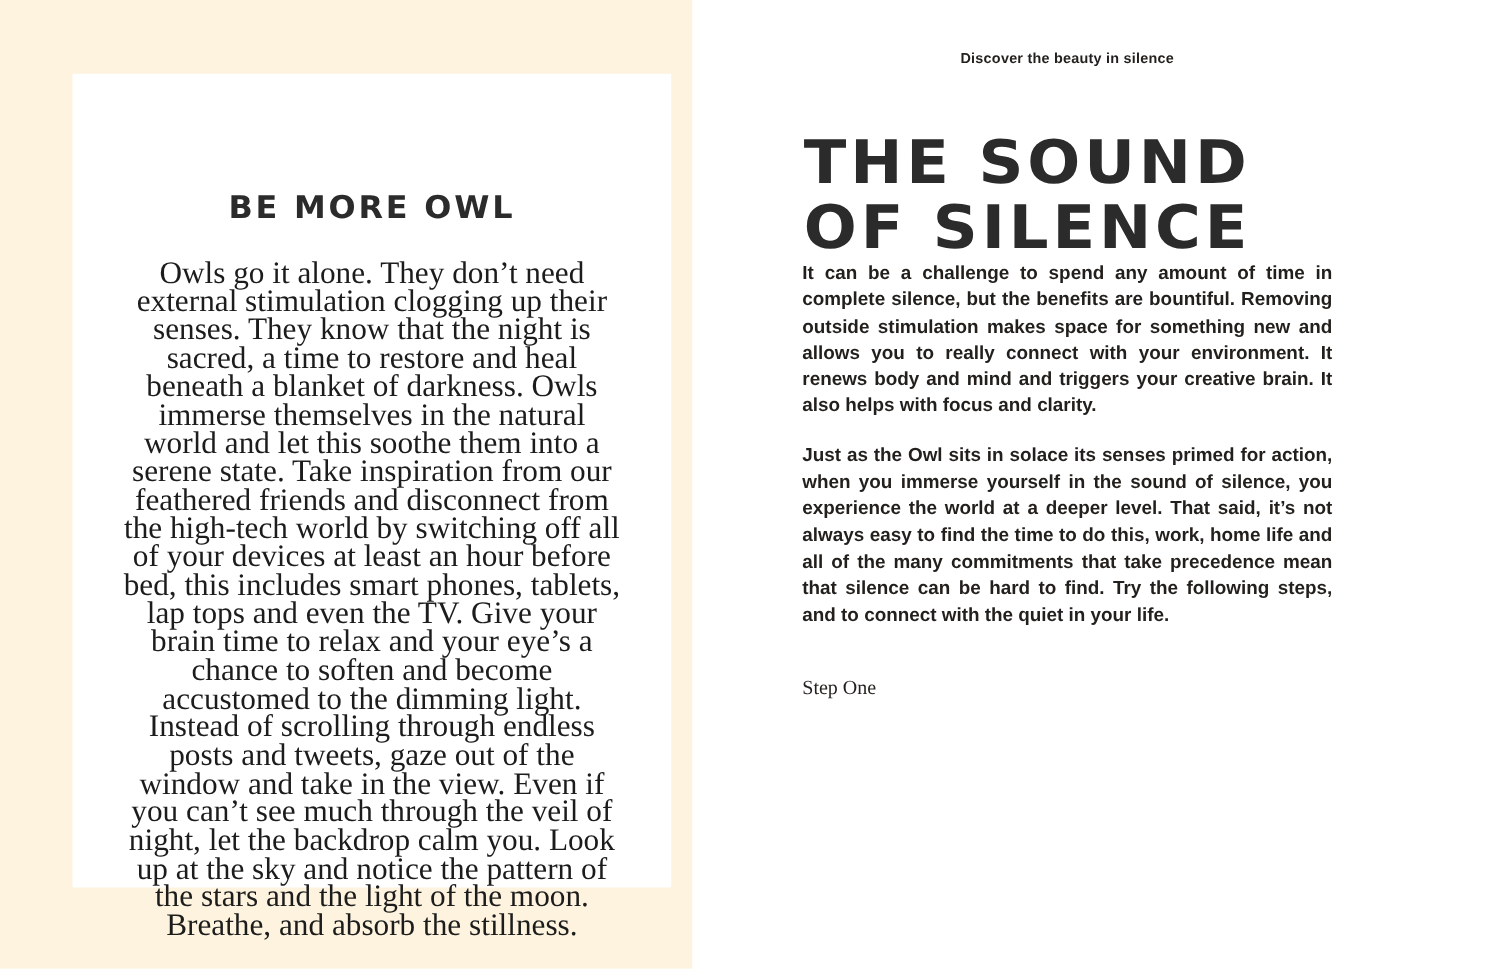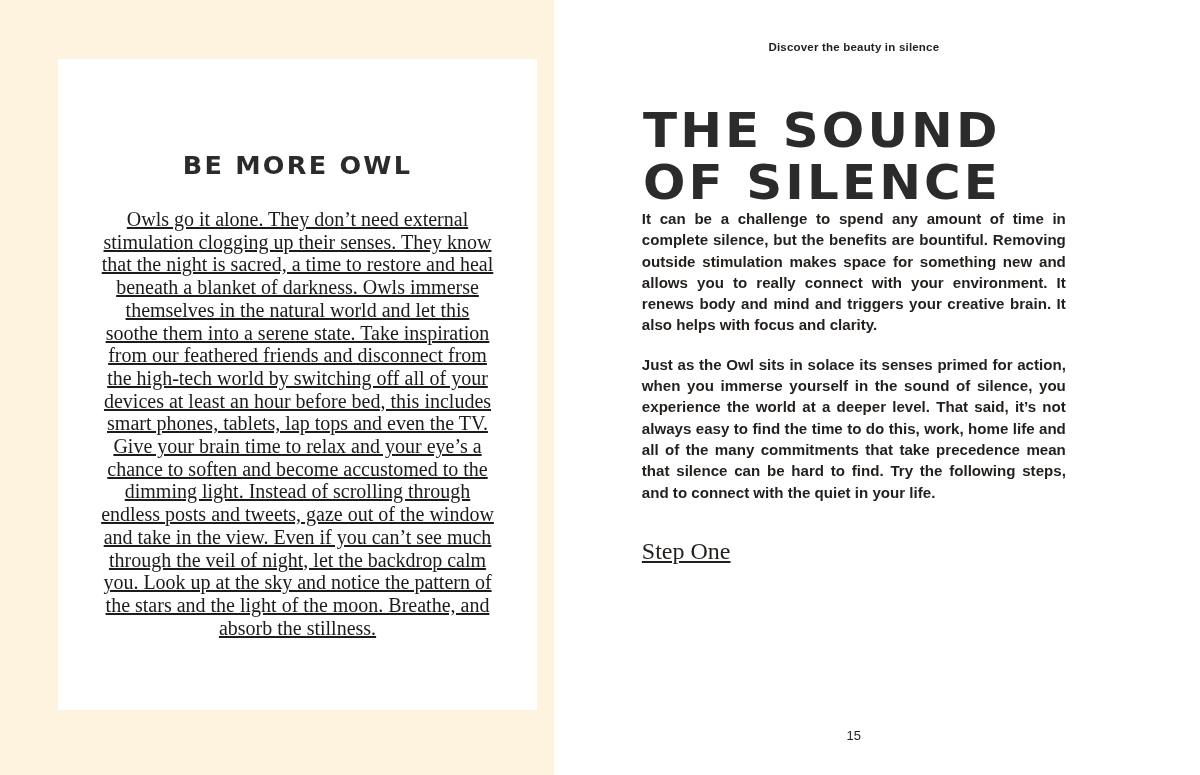--- a/index.html
+++ b/index.html
@@ -43,26 +43,25 @@
     font-size: 25px;
     letter-spacing: 2.2px;
     text-align: center;
     color: #2b2b2b;
     margin: 92px 0 0 0;
     text-transform: uppercase;
     transform: scaleX(1.02);
   }
   .card-body {
     font-family: "Liberation Serif", serif;
-    font-size: 20px;
+    font-size: 25px;
     line-height: 22.7px;
     text-align: center;
     color: #1c1c1c;
     margin: 28px 12px 0 12px;
-    text-decoration: underline;
   }
 
   
   .page-right {
     width: 700px;
     height: 775px;
     background: #ffffff;
     box-sizing: border-box;
     position: relative;
   }
@@ -106,26 +105,25 @@
     color: #231f1c;
     text-align: justify;
     margin: 0 0 18px 0;
     font-weight: bold;
   }
   .body-col p.last {
     margin-bottom: 0;
   }
   .subhead {
     font-family: "Liberation Serif", serif;
-    font-size: 24px;
+    font-size: 16px;
     line-height: 24px;
     color: #231f1c;
     margin: 36px 0 12px 0;
     font-weight: normal;
-    text-decoration: underline;
   }
   .folio {
     position: absolute;
     bottom: 32px;
     left: 0;
     width: 600px;
     text-align: center;
     font-family: "Liberation Sans", sans-serif;
     font-size: 13px;
     color: #231f1c;
@@ -150,16 +148,15 @@
       <span>The Sound</span><br>
       <span>of Silence</span>
     </h1>
 
     <div class="body-col">
       <p>It can be a challenge to spend any amount of time in complete silence, but the benefits are bountiful. Removing outside stimulation makes space for something new and allows you to really connect with your environment. It renews body and mind and triggers your creative brain. It also helps with focus and clarity.</p>
       <p>Just as the Owl sits in solace its senses primed for action, when you immerse yourself in the sound of silence, you experience the world at a deeper level. That said, it’s not always easy to find the time to do this, work, home life and all of the many commitments that take precedence mean that silence can be hard to find. Try the following steps, and to connect with the quiet in your life.</p>
       <h3 class="subhead">Step One</h3>
     </div>
 
-    <div class="folio">15</div>
   </div>
 
 </div>
 
 </body></html>

